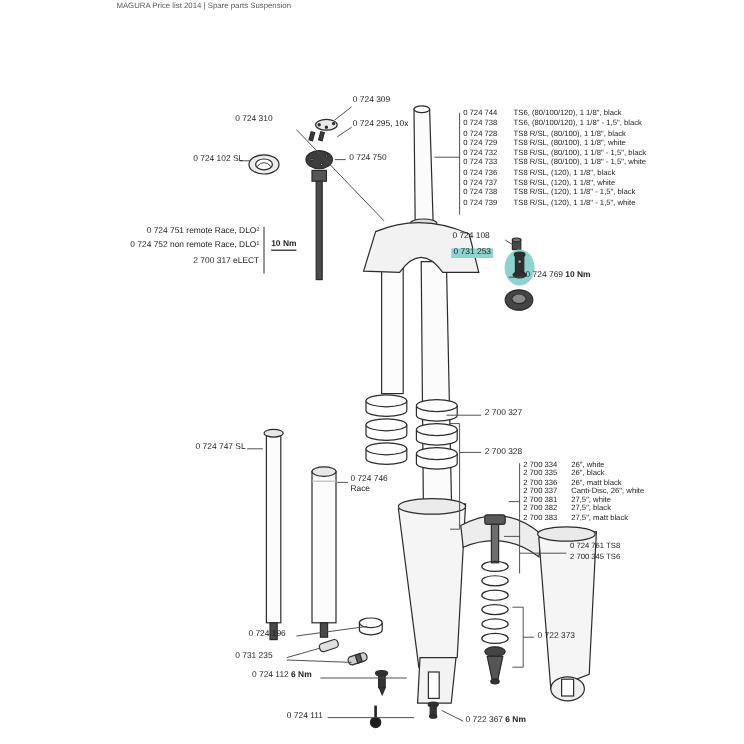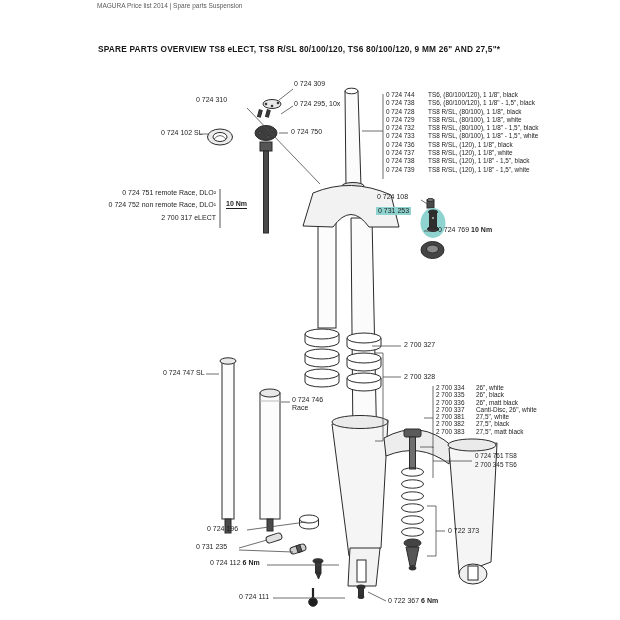--- a/index.html
+++ b/index.html
@@ -202,21 +202,20 @@
       <path d="M281,402 H290"></path>
       <path d="M247,530 L306,522"></path>
       <path d="M239,548 L267,540 M239,550 L293,552"></path>
       <path d="M267,565 H339"></path>
       <path d="M273,598 H345"></path>
       <path d="M368,592 L386,601"></path>
     </g>
   </svg>
 
   <div id="hdr">MAGURA Price list 2014 | Spare parts Suspension</div>
-  <div id="title">SPARE PARTS OVERVIEW TS8 eLECT, TS8 R/SL 80/100/120, TS6 80/100/120, 9 MM 26" AND 27,5"*</div>
 
   <div class="lbl" style="left:196px;top:96px;">0 724 310</div>
   <div class="lbl" style="left:294px;top:80px;">0 724 309</div>
   <div class="lbl" style="left:294px;top:100px;">0 724 295, 10x</div>
   <div class="lbl" style="left:161px;top:129px;">0 724 102 SL</div>
   <div class="lbl" style="left:291px;top:128px;">0 724 750</div>
 
   <div class="lbl ralign" style="left:60px;top:189px;width:156px;">0 724 751 remote Race, DLO²</div>
   <div class="lbl ralign" style="left:60px;top:201px;width:156px;">0 724 752 non remote Race, DLO¹</div>
   <div class="lbl bold uline" style="left:226px;top:200px;">10 Nm</div>

